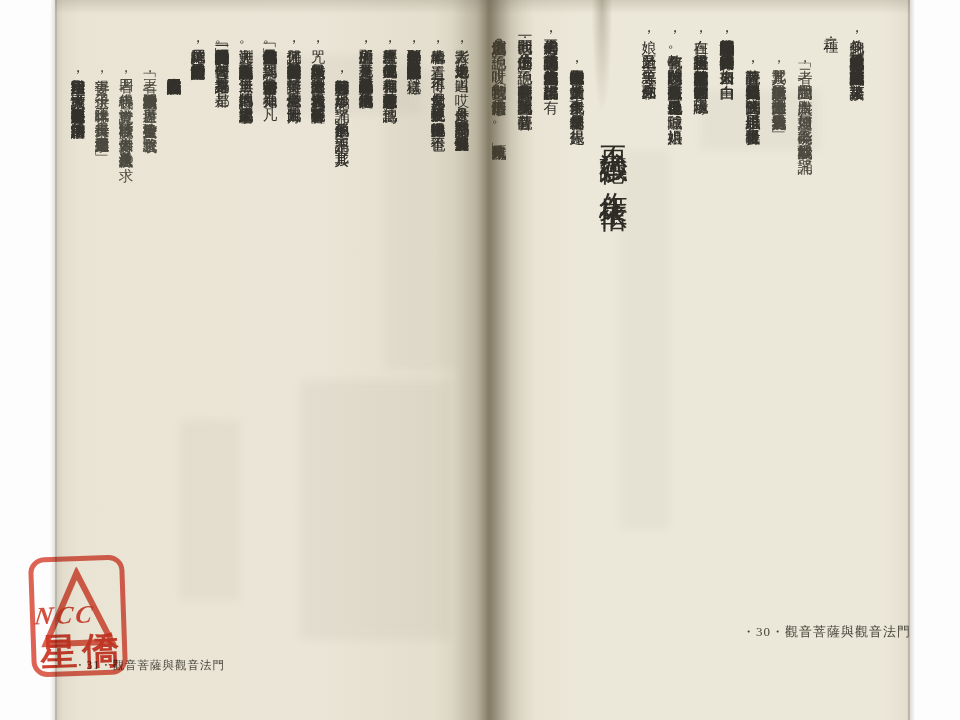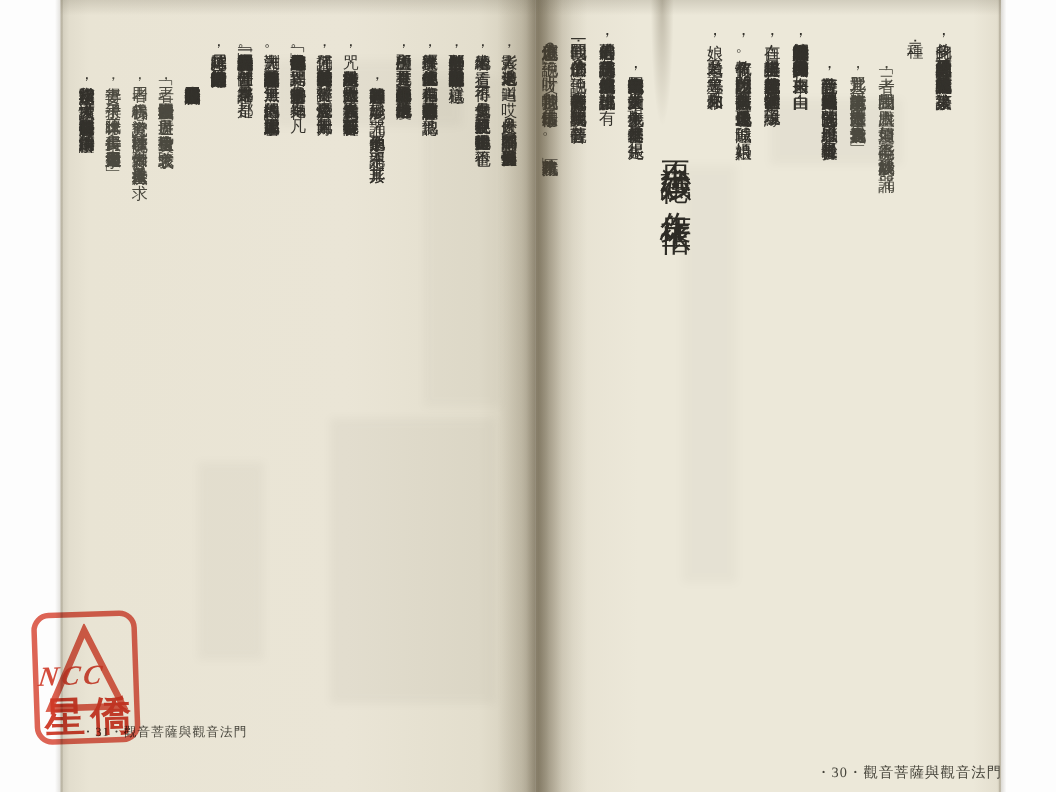--- a/index.html
+++ b/index.html
@@ -44,21 +44,21 @@
   .ltext .col{line-height:24px;}
   .p2{padding-top:30px;}           
   .q{padding-top:30px;color:#4c4a40;}  
   .heading{
     font-size:28px;line-height:46px;padding-top:96px;
     color:#2e2c26;letter-spacing:3px;
   }
   .gcol{opacity:.88;}
   
   .footer{position:absolute;font-size:13px;color:#45433a;letter-spacing:1px;white-space:nowrap;}
-  .footer-right{left:742px;top:693px;}
+  .footer-right{left:742px;top:623px;}
   .footer-left{left:74px;top:658px;font-size:11.5px;}
   
   .stamp{
     position:absolute;left:30px;top:556px;width:86px;height:110px;
     border:5px solid rgba(217,74,56,.85);border-radius:16px;
     transform:rotate(-2deg);mix-blend-mode:multiply;
   }
   .stamp svg{position:absolute;left:4px;top:6px;}
   .stamp-ncc{
     position:absolute;left:0px;top:40px;width:100%;

